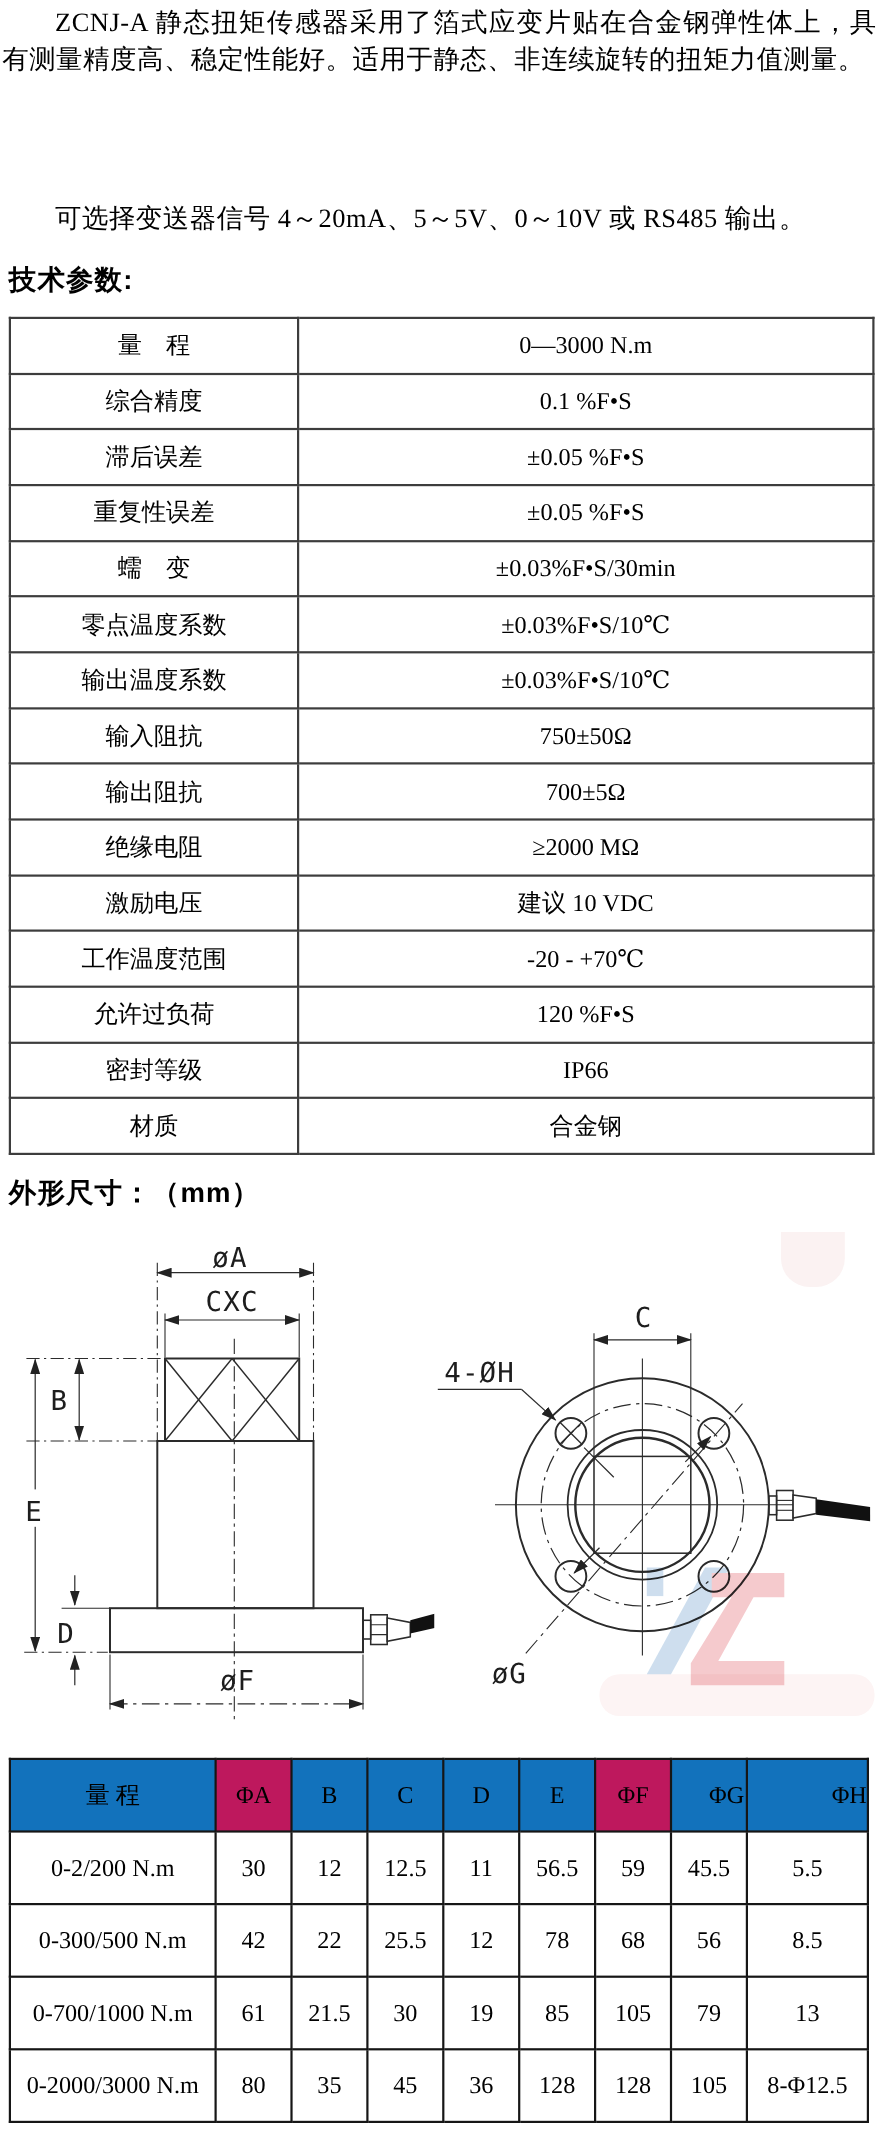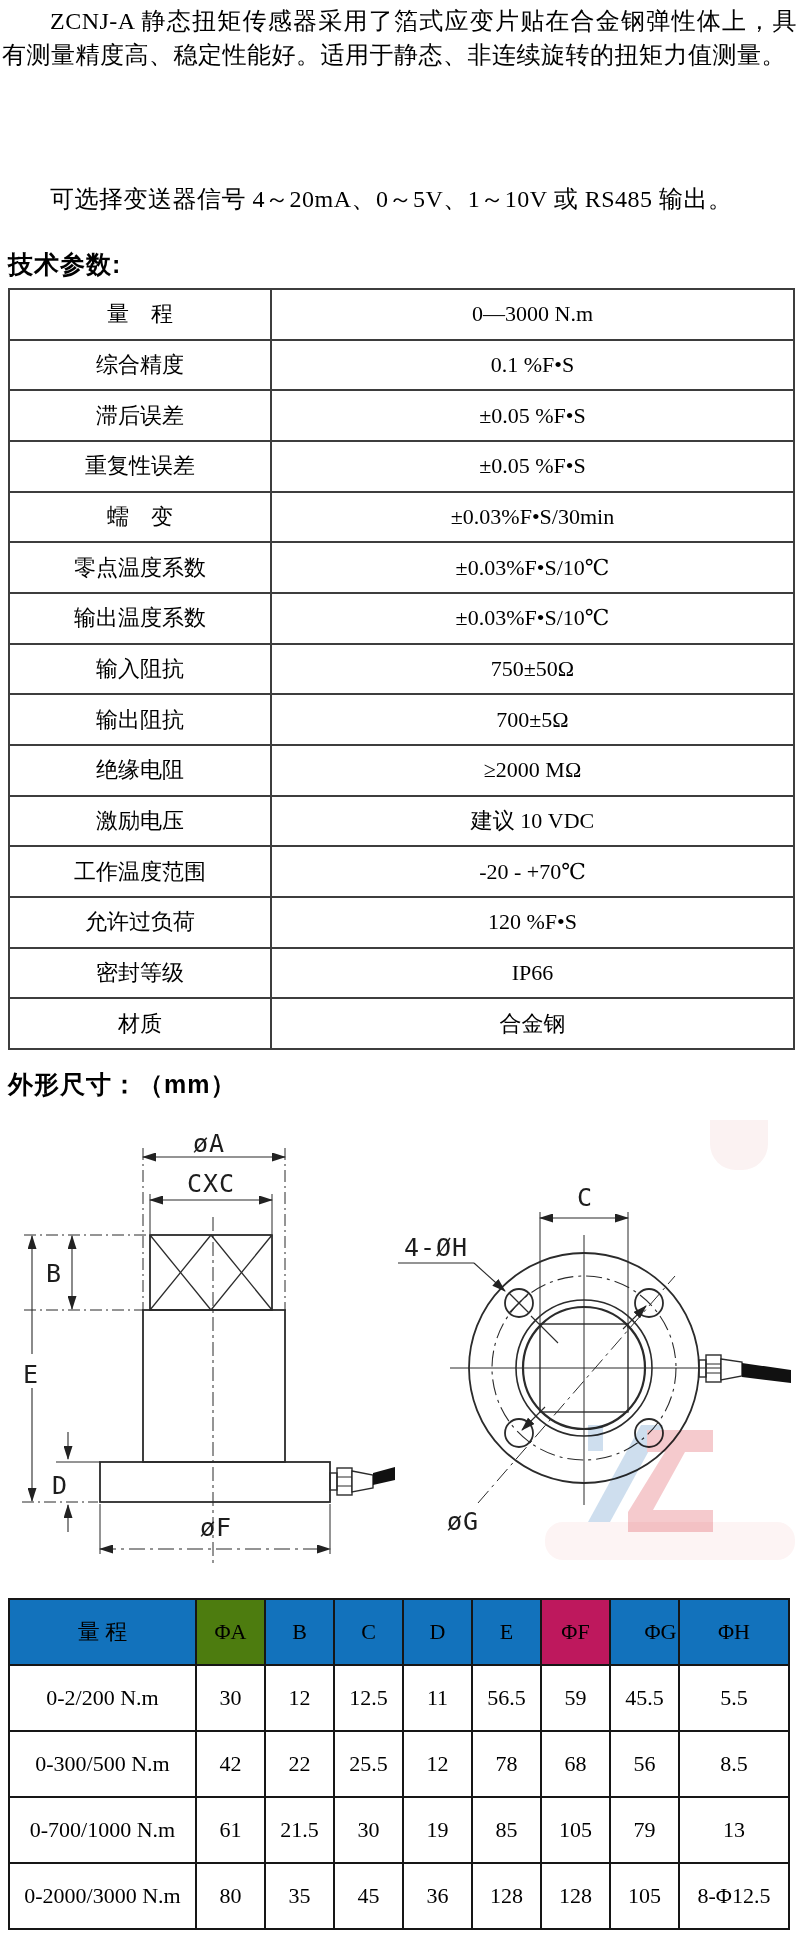--- a/index.html
+++ b/index.html
@@ -5,21 +5,21 @@
   html,body{margin:0;padding:0;background:#fff;}
   .page{position:relative;width:800px;height:1958px;background:#fff;overflow:hidden;
         font-family:"Liberation Serif","DejaVu Serif",serif;color:#000;}
   .para{position:absolute;left:2px;width:795px;font-size:24px;line-height:34px;
         text-align:justify;letter-spacing:.5px;text-indent:2em;margin:0;}
   #p1{top:4px;}
   #p2{top:182px;}
   .sec-title{position:absolute;left:8px;margin:0;
         font-family:"Liberation Sans","DejaVu Sans",sans-serif;font-weight:700;
         font-size:25px;letter-spacing:1px;}
-  #t1{top:248px;text-align:center;}
+  #t1{top:238px;text-align:center;}
   #t2{top:1068px;}
 
   table.spec{position:absolute;top:288px;left:8px;width:785px;height:762px;
         border-collapse:collapse;table-layout:fixed;font-size:22px;}
   table.spec td{border:2px solid #3d3d3d;text-align:center;vertical-align:middle;padding:0;}
 
   table.dim{position:absolute;top:1598px;left:8px;width:780px;height:330px;
         border-collapse:collapse;table-layout:fixed;font-size:22px;}
   table.dim th,table.dim td{border:2px solid #161616;text-align:center;
         vertical-align:middle;padding:0;font-weight:400;}
@@ -35,21 +35,21 @@
         background:#fbf2f2;border-radius:0 0 26px 26px;}
   .pink-b{position:absolute;left:545px;top:1522px;width:250px;height:38px;
         background:#fdf4f4;border-radius:18px;}
 </style>
 </head>
 <body>
 
 <div class="page">
 
   <p class="para" id="p1">ZCNJ-A 静态扭矩传感器采用了箔式应变片贴在合金钢弹性体上，具有测量精度高、稳定性能好。适用于静态、非连续旋转的扭矩力值测量。</p>
-  <p class="para" id="p2">可选择变送器信号 4～20mA、0～5V、1～10V 或 RS485 输出。</p>
+  <p class="para" id="p2">可选择变送器信号 4～20mA、5～5V、0～10V 或 RS485 输出。</p>
 
   <h2 class="sec-title" id="t1">技术参数:</h2>
 
   <table class="spec">
     <colgroup>
         <col style="width:262px">
         <col style="width:523px">
       </colgroup>
     <tbody>
         <tr>
@@ -236,28 +236,28 @@
       <col style="width:69px">
         <col style="width:69px">
         <col style="width:69px">
       <col style="width:69px">
         <col style="width:69px">
         <col style="width:110px">
     </colgroup>
     <thead>
       <tr style="height:66px">
           <th style="background: rgb(18, 114, 188);">量 程</th>
-          <th style="background: #4d7c0f;">ΦA</th>
+          <th style="background: #be185d;">ΦA</th>
           <th style="background: rgb(18, 114, 188);">B</th>
           <th style="background: rgb(18, 114, 188);">C</th>
           <th style="background: rgb(18, 114, 188);">D</th>
           <th style="background: rgb(18, 114, 188);">E</th>
           <th style="background: #be185d;">ΦF</th>
           <th style="background: rgb(18, 114, 188); padding-left: 32px;">ΦG</th>
-          <th style="background: rgb(18, 114, 188);">ΦH</th>
+          <th style="background: rgb(18, 114, 188); text-align: right;">ΦH</th>
         </tr>
     </thead>
     <tbody>
         <tr style="height: 66px;">
           <td>0-2/200 N.m</td>
           <td>30</td>
           <td>12</td>
           <td>12.5</td>
           <td>11</td>
           <td>56.5</td>

